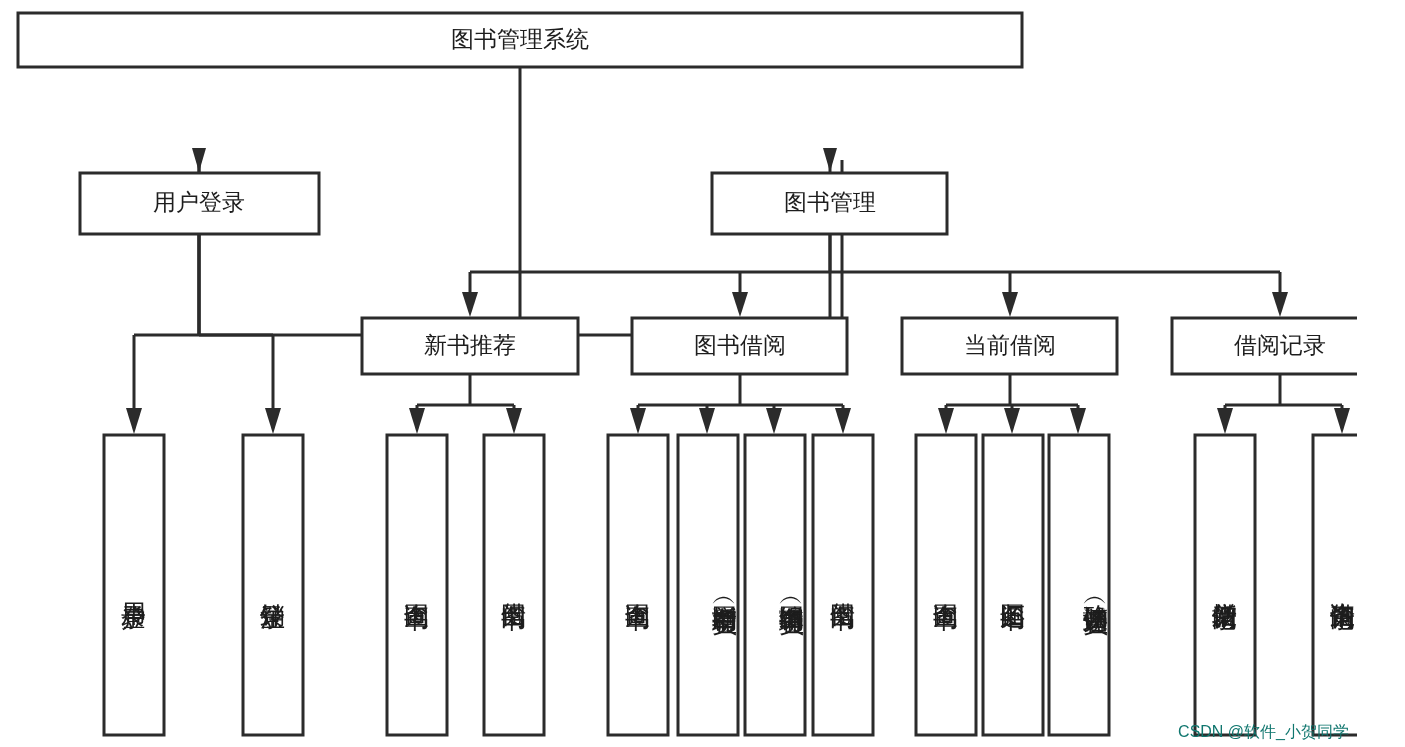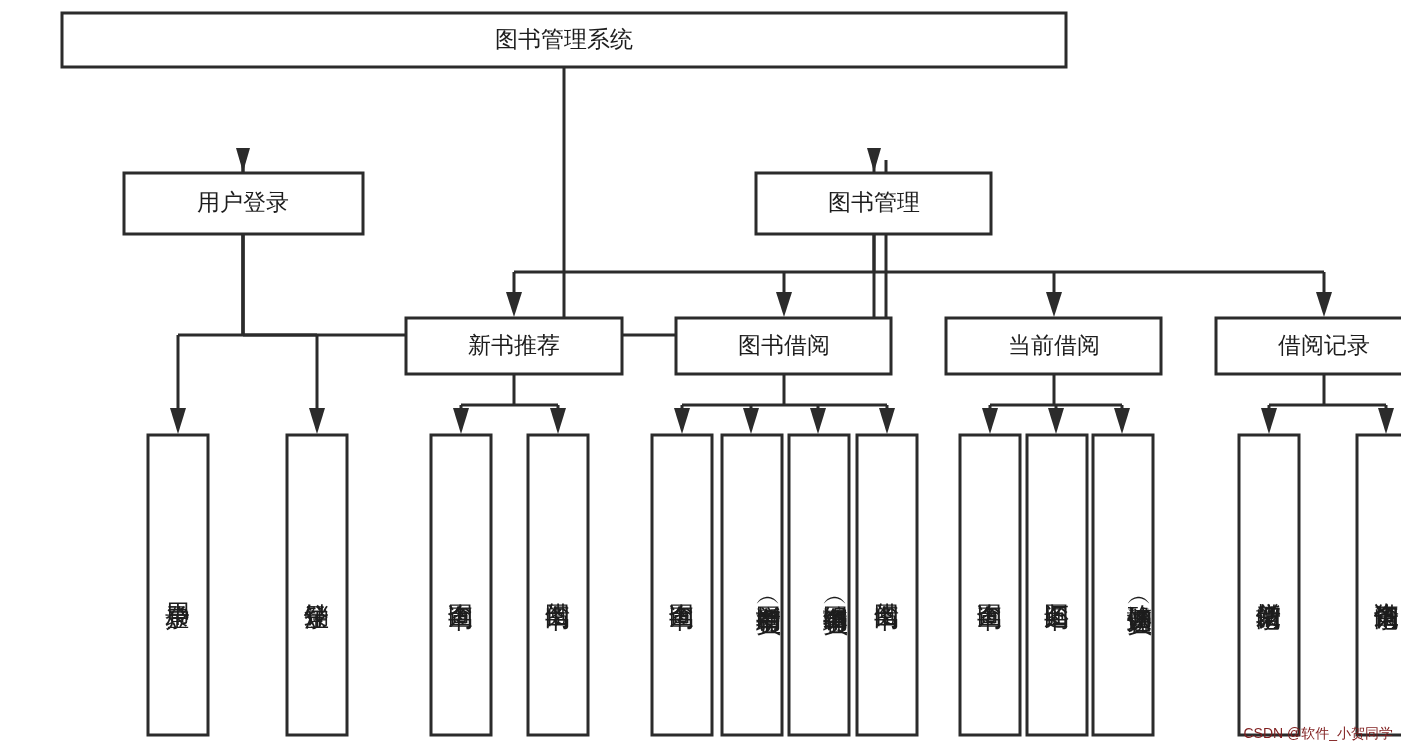--- a/index.html
+++ b/index.html
@@ -10,21 +10,20 @@
   }
   body {
     font-family: "Liberation Sans", "DejaVu Sans", sans-serif;
   }
   #diagram-root {
     position: relative;
     width: 1357px;
     height: 747px;
     background: #ffffff;
     overflow: hidden;
-    margin-left: 44px;
   }
   svg.diagram {
     display: block;
     width: 1405px;
     height: 747px;
   }
   .node-box {
     fill: #ffffff;
     stroke: #2b2b2b;
     stroke-width: 3;
@@ -61,22 +60,22 @@
     justify-content: center;
     text-align: center;
     pointer-events: none;
     user-select: none;
   }
   .watermark {
     position: absolute;
     right: 8px;
     bottom: 4px;
     font-family: "Liberation Sans", "DejaVu Sans", sans-serif;
-    font-size: 14px;
-    color: #7f1d1d;
+    font-size: 16px;
+    color: #0f766e;
     white-space: nowrap;
     user-select: none;
   }
 </style>
 </head>
 <body>
 
 <div id="diagram-root">
 
   <svg class="diagram" viewBox="0 0 1405 747" xmlns="http://www.w3.org/2000/svg">

